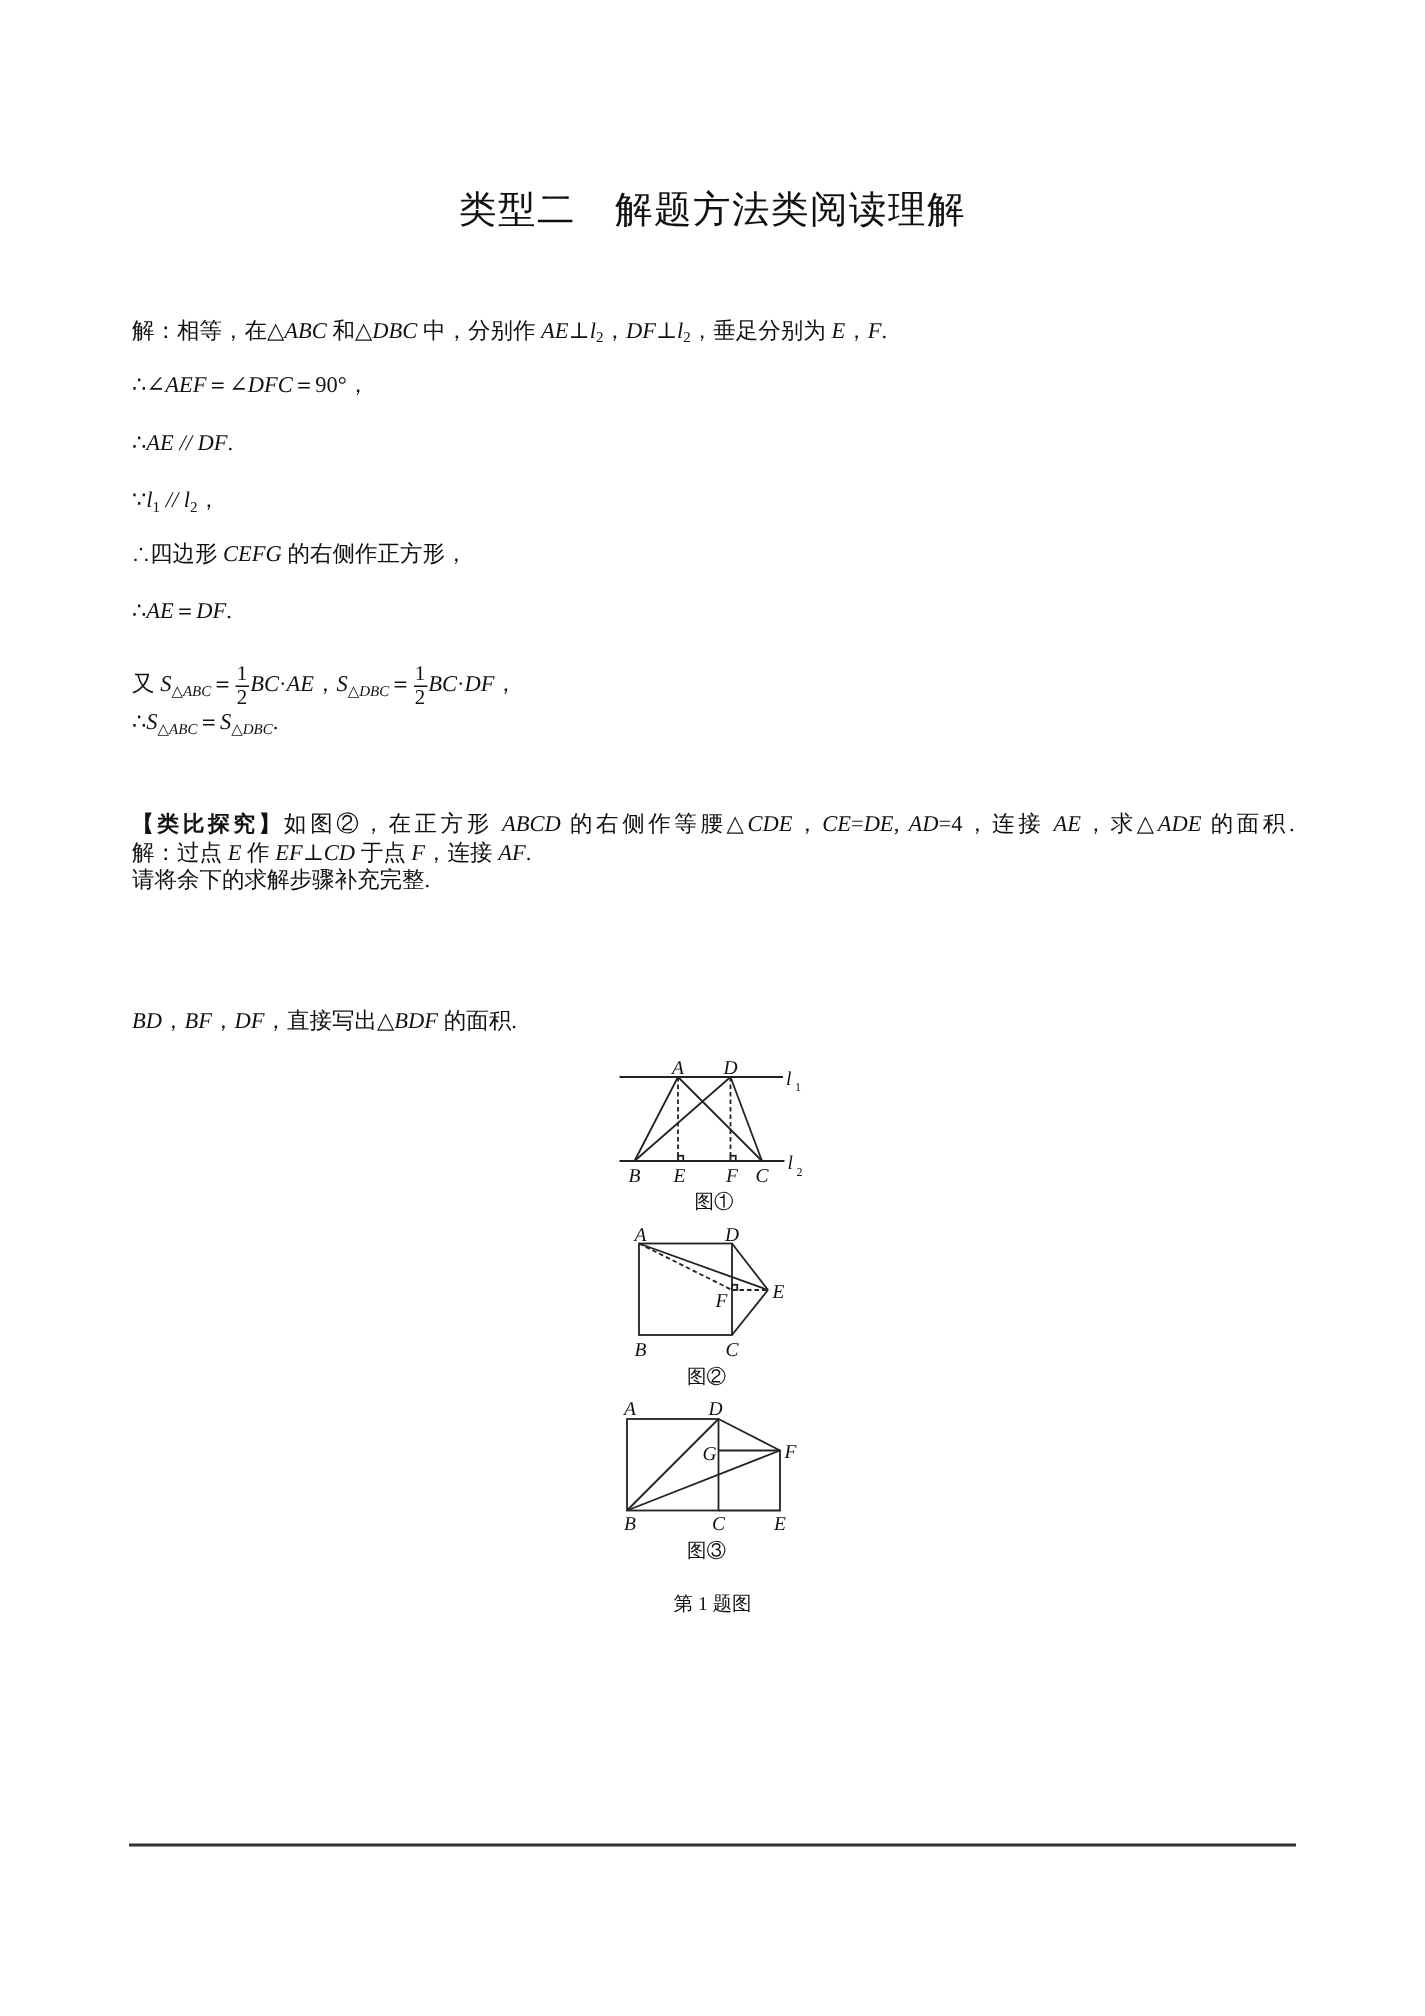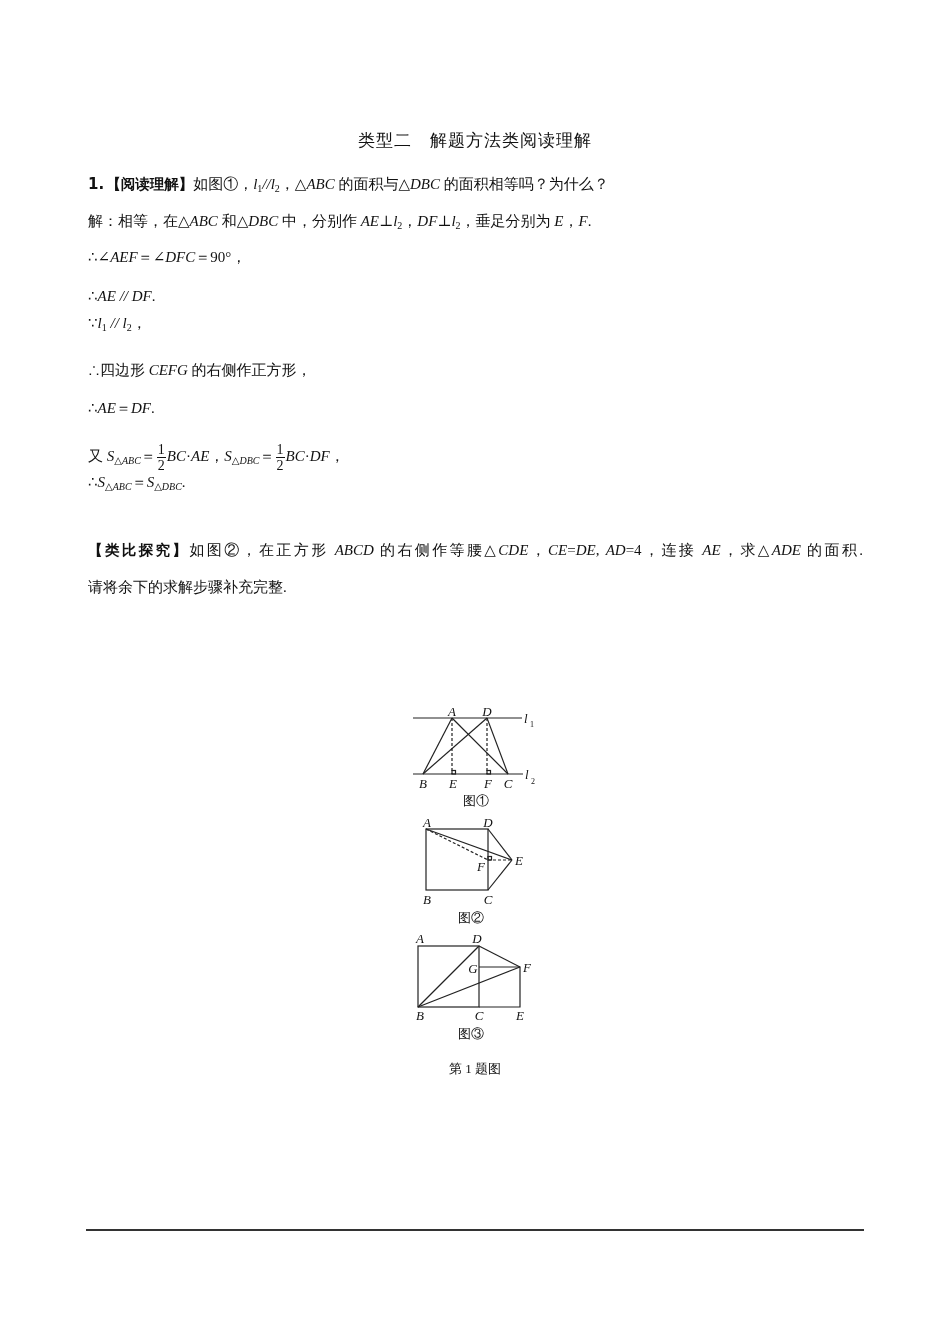--- a/index.html
+++ b/index.html
@@ -12,21 +12,21 @@
       color: #111111;
       font-family: "Liberation Serif", "DejaVu Serif", serif;
     }
     .title {
       position: absolute;
       top: 125px;
       left: 0;
       width: 950px;
       text-align: center;
       font-family: "DejaVu Sans", "Liberation Sans", sans-serif;
-      font-size: 17px;
+      font-size: 25px;
       line-height: 30px;
       letter-spacing: 1px;
       color: #111111;
     }
     .line {
       position: absolute;
       left: 88px;
       font-size: 15px;
       line-height: 20px;
       white-space: nowrap;
@@ -99,31 +99,32 @@
       background: #333333;
     }
   </style>
 </head>
 <body>
 
 <div id="page">
 
   <div class="title">类型二　解题方法类阅读理解</div>
 
-  <div class="line" style="top:174px"><span class="qnum">1.</span><span class="b">【阅读理解】</span><span>如图①，</span><span class="i">l</span><span class="sub">1</span><span class="i">//</span><span class="i">l</span><span class="sub">2</span><span>，△</span><span class="i">ABC</span><span> 的面积与△</span><span class="i">DBC</span><span> 的面积相等吗？为什么？</span></div>
   <div class="line" style="top:211px"><span>解：相等，在△</span><span class="i">ABC</span><span> 和△</span><span class="i">DBC</span><span> 中，分别作 </span><span class="i">AE</span><span>⊥</span><span class="i">l</span><span class="sub">2</span><span>，</span><span class="i">DF</span><span>⊥</span><span class="i">l</span><span class="sub">2</span><span>，垂足分别为 </span><span class="i">E</span><span>，</span><span class="i">F</span><span>.</span></div>
   <div class="line" style="top:247px"><span>∴∠</span><span class="i">AEF</span><span>＝∠</span><span class="i">DFC</span><span>＝90°，</span></div>
   <div class="line" style="top:286px"><span>∴</span><span class="i">AE</span><span class="i"> // </span><span class="i">DF</span><span>.</span></div>
-  <div class="line" style="top:313px"><span>∵</span><span class="i">l</span><span class="sub">1</span><span class="i"> // </span><span class="i">l</span><span class="sub">2</span><span>，</span></div>
+  <div class="line" style="top:324px"><span>∵</span><span class="i">l</span><span class="sub">1</span><span class="i"> // </span><span class="i">l</span><span class="sub">2</span><span>，</span></div>
   <div class="line" style="top:360px"><span>∴四边形 </span><span class="i">CEFG</span><span> 的右侧作正方形，</span></div>
   <div class="line" style="top:398px"><span>∴</span><span class="i">AE</span><span>＝</span><span class="i">DF</span><span>.</span></div>
   <div class="line" style="top:442px"><span>又 </span><span class="i">S</span><span class="subi">△ABC</span><span>＝</span><span class="frac"><span class="num">1</span><span class="den">2</span></span><span class="i">BC</span><span>·</span><span class="i">AE</span><span>，</span><span class="i">S</span><span class="subi">△DBC</span><span>＝</span><span class="frac"><span class="num">1</span><span class="den">2</span></span><span class="i">BC</span><span>·</span><span class="i">DF</span><span>，</span></div>
   <div class="line" style="top:472px"><span>∴</span><span class="i">S</span><span class="subi">△ABC</span><span>＝</span><span class="i">S</span><span class="subi">△DBC</span><span>.</span></div>
   <div class="line just" style="top:540px"><span class="b">【类比探究】</span><span>如图②，在正方形 </span><span class="i">ABCD</span><span> 的右侧作等腰△</span><span class="i">CDE</span><span>，</span><span class="i">CE</span><span>=</span><span class="i">DE</span><span>, </span><span class="i">AD</span><span>=4，连接 </span><span class="i">AE</span><span>，求△</span><span class="i">ADE</span><span> 的面积.</span></div>
+  <div class="line" style="top:559px"><span>解：过点 </span><span class="i">E</span><span> 作 </span><span class="i">EF</span><span>⊥</span><span class="i">CD</span><span> 于点 </span><span class="i">F</span><span>，连接 </span><span class="i">AF</span><span>.</span></div>
   <div class="line" style="top:577px"><span>请将余下的求解步骤补充完整.</span></div>
+  <div class="line" style="top:671px"><span class="i">BD</span><span>，</span><span class="i">BF</span><span>，</span><span class="i">DF</span><span>，直接写出△</span><span class="i">BDF</span><span> 的面积.</span></div>
 
   <svg class="figures" width="150" height="390" viewBox="0 0 150 390">
 
     <g>
       <line x1="13" y1="23" x2="122" y2="23"></line>
       <line x1="13" y1="79" x2="123" y2="79"></line>
       <line x1="52" y1="23" x2="23" y2="79"></line>
       <line x1="52" y1="23" x2="108" y2="79"></line>
       <line x1="87" y1="23" x2="23" y2="79"></line>
       <line x1="87" y1="23" x2="108" y2="79"></line>

